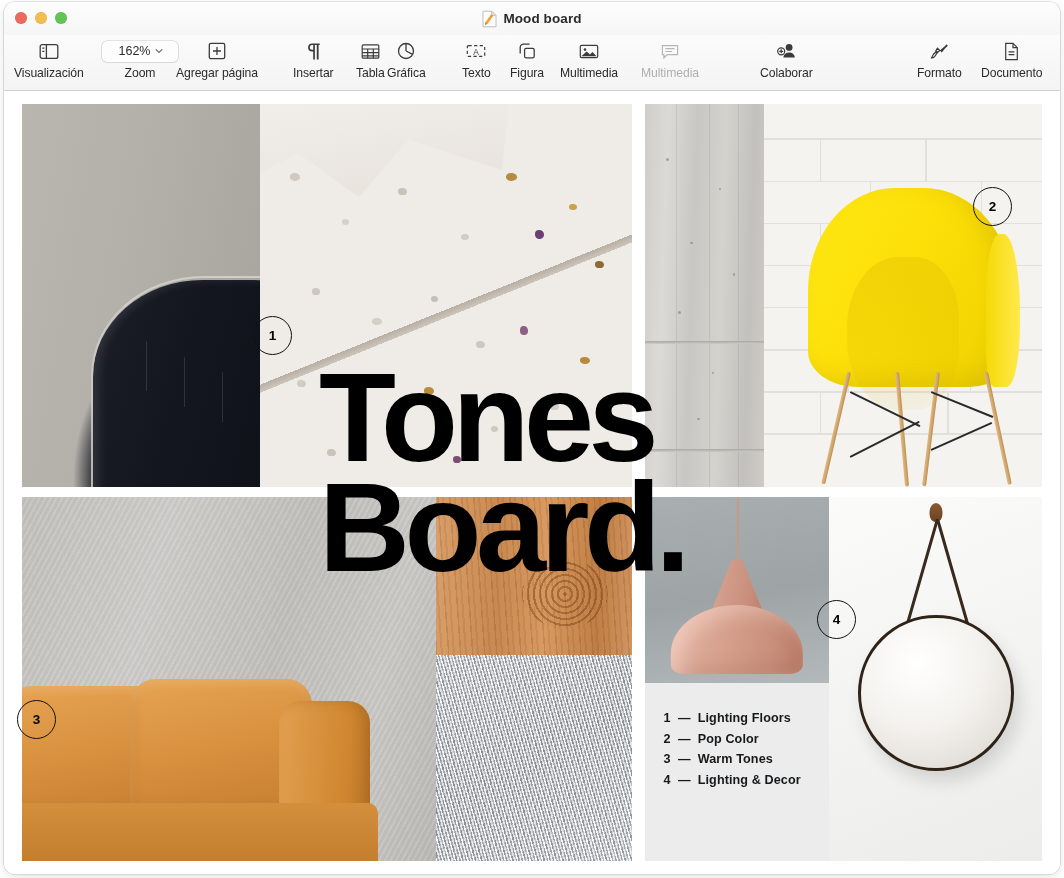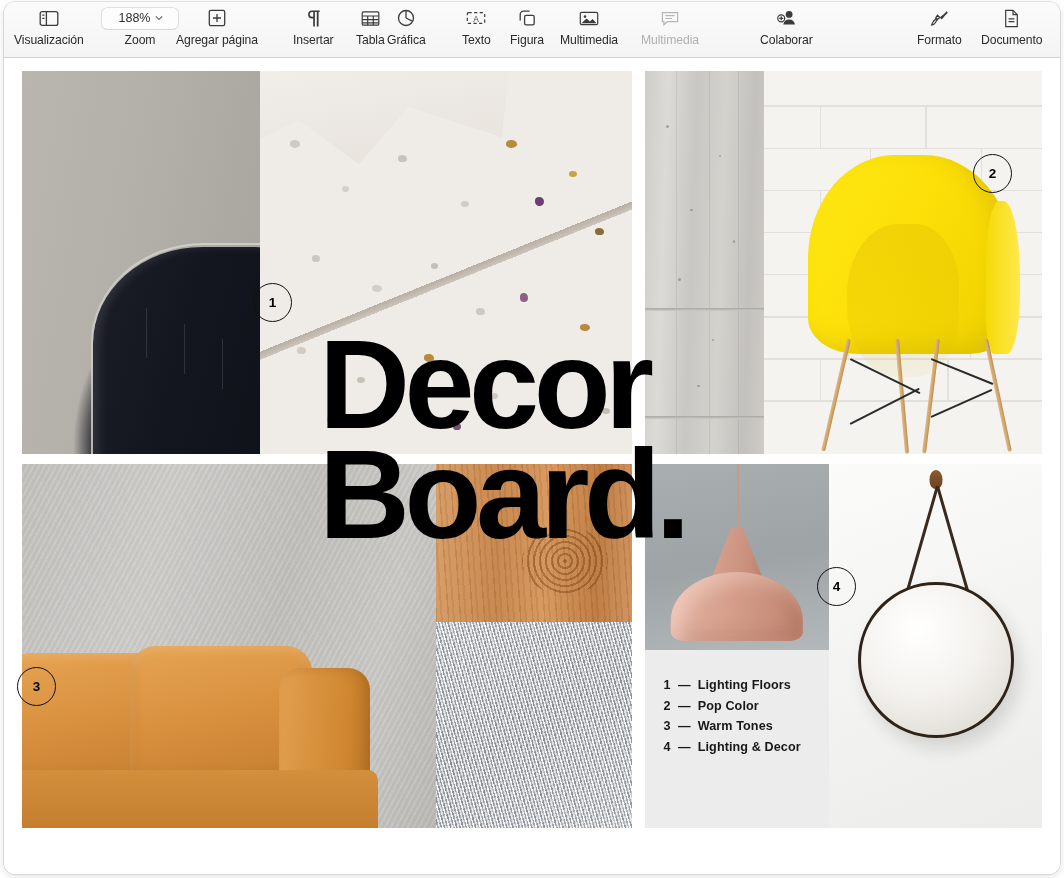--- a/index.html
+++ b/index.html
@@ -452,39 +452,55 @@
     font-weight: bold;
     color: #000000;
     box-sizing: border-box;
   }
 </style>
 </head>
 <body>
 
 <div class="window">
 
+  <div class="titlebar">
+    <div class="traffic">
+      <div class="light red"></div>
+      <div class="light yellow"></div>
+      <div class="light green"></div>
+    </div>
+    <div class="title-wrap">
+      <svg class="doc-icon" viewBox="0 0 15 18">
+        <path d="M1 1.2h8.6L14 5.6V16.8H1z" fill="#ffffff" stroke="#bdbdbd" stroke-width="1"></path>
+        <path d="M9.6 1.2 14 5.6h-4.4z" fill="#e6e6e6" stroke="#bdbdbd" stroke-width="0.8"></path>
+        <path d="M3.3 12.6 9.4 4.1l2.1 1.5-6.1 8.5-2.4.9z" fill="#f29f2e"></path>
+        <path d="M3.3 12.6l-.2 2.4 2.3-1.5z" fill="#d98b1f"></path>
+      </svg>
+      <span class="win-title">Mood board</span>
+    </div>
+  </div>
 
   <div class="toolbar">
 
     <div class="tb-item" style="left:10px;">
       <span class="glyph">
         <svg width="20" height="17" viewBox="0 0 20 17" fill="none" stroke="#3b3b3b" stroke-width="1.3">
           <rect x="1.2" y="1.6" width="17.6" height="13.8" rx="2"></rect>
           <line x1="7.4" y1="1.6" x2="7.4" y2="15.4"></line>
           <line x1="3.3" y1="5.2" x2="5.4" y2="5.2"></line>
           <line x1="3.3" y1="8.3" x2="5.4" y2="8.3"></line>
         </svg>
       </span>
       <span class="lbl">Visualización</span>
     </div>
 
     <div class="tb-item" style="left:98px;">
       <span class="glyph">
         <span class="zoom-pill">
-          <span>188%</span>
+          <span>162%</span>
           <svg class="chev" viewBox="0 0 10 7" fill="none" stroke="#6a6a6a" stroke-width="1.5">
             <path d="M1 1.5 5 5.3 9 1.5"></path>
           </svg>
         </span>
       </span>
       <span class="lbl">Zoom</span>
     </div>
 
     <div class="tb-item" style="left:172px;">
       <span class="glyph">
@@ -747,21 +763,21 @@
       </div>
 
       <div class="photo tex-mirror" style="left:825px; top:406px; width:213px; height:364px;">
         <div class="hook" style="top:6px;"></div>
         <div class="strap" style="left:50%; top:22px; height:124px; transform:rotate(16deg);"></div>
         <div class="strap" style="left:50%; top:22px; height:124px; transform:rotate(-16deg);"></div>
         <div class="glass" style="top:118px; width:150px; height:150px;"></div>
       </div>
 
       <div class="headline">
-        <span class="l1">Decor</span>
+        <span class="l1">Tones</span>
         <span class="l2">Board.</span>
       </div>
 
       <div class="badge" style="left:249px; top:225px;">
         <span>1</span>
       </div>
       <div class="badge" style="left:969px; top:96px;">
         <span>2</span>
       </div>
       <div class="badge" style="left:13px; top:609px;">

